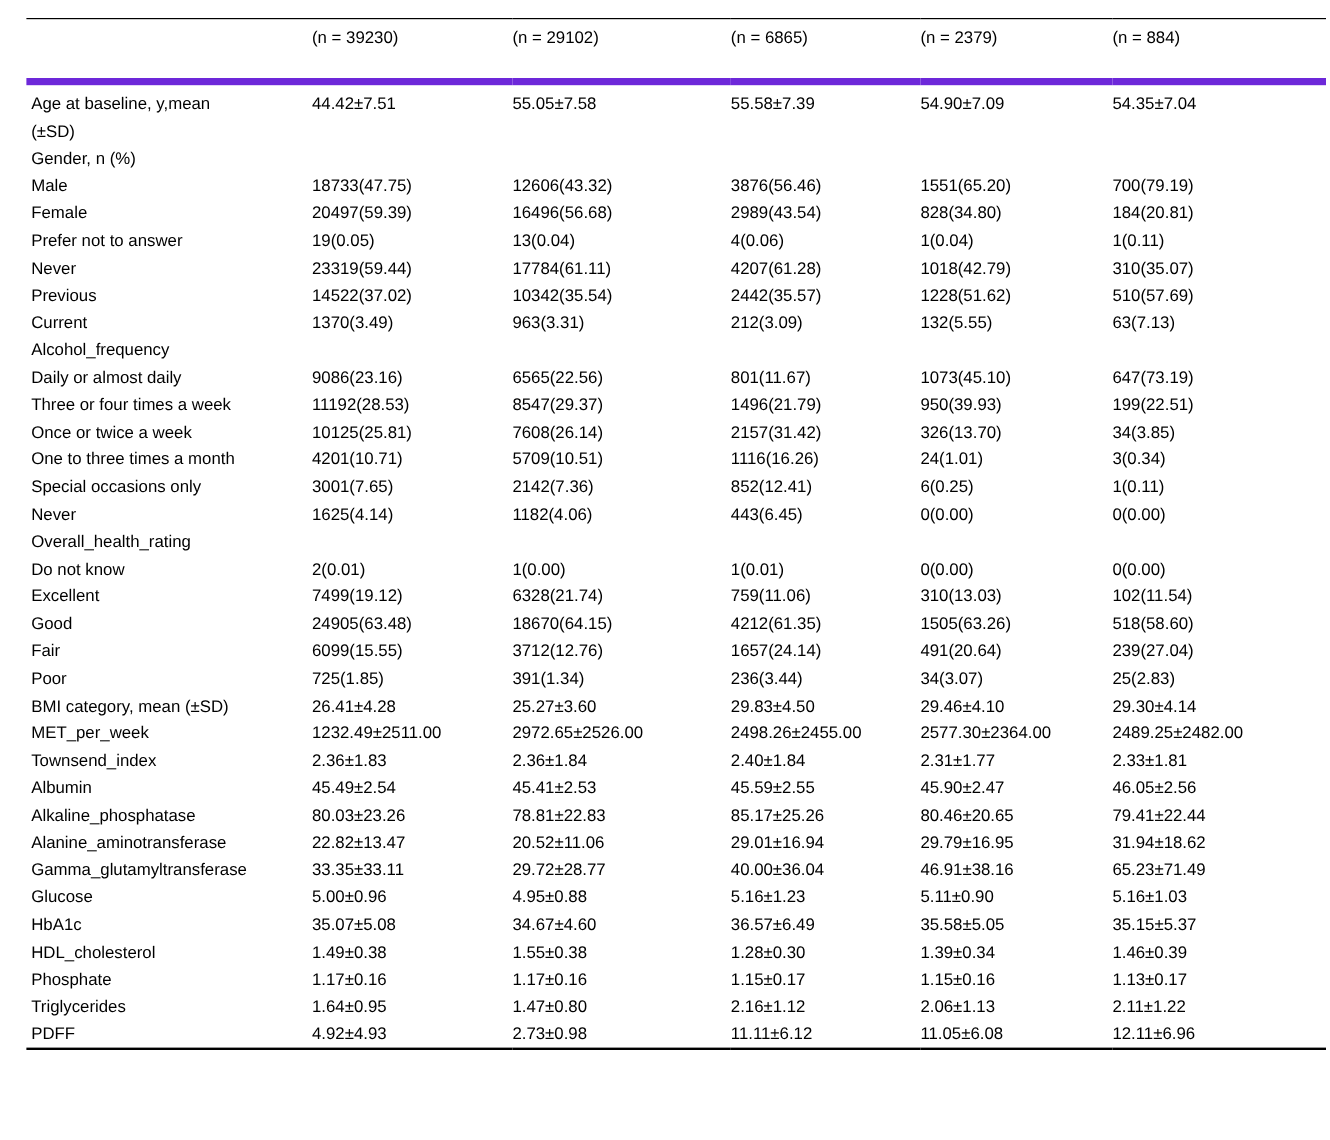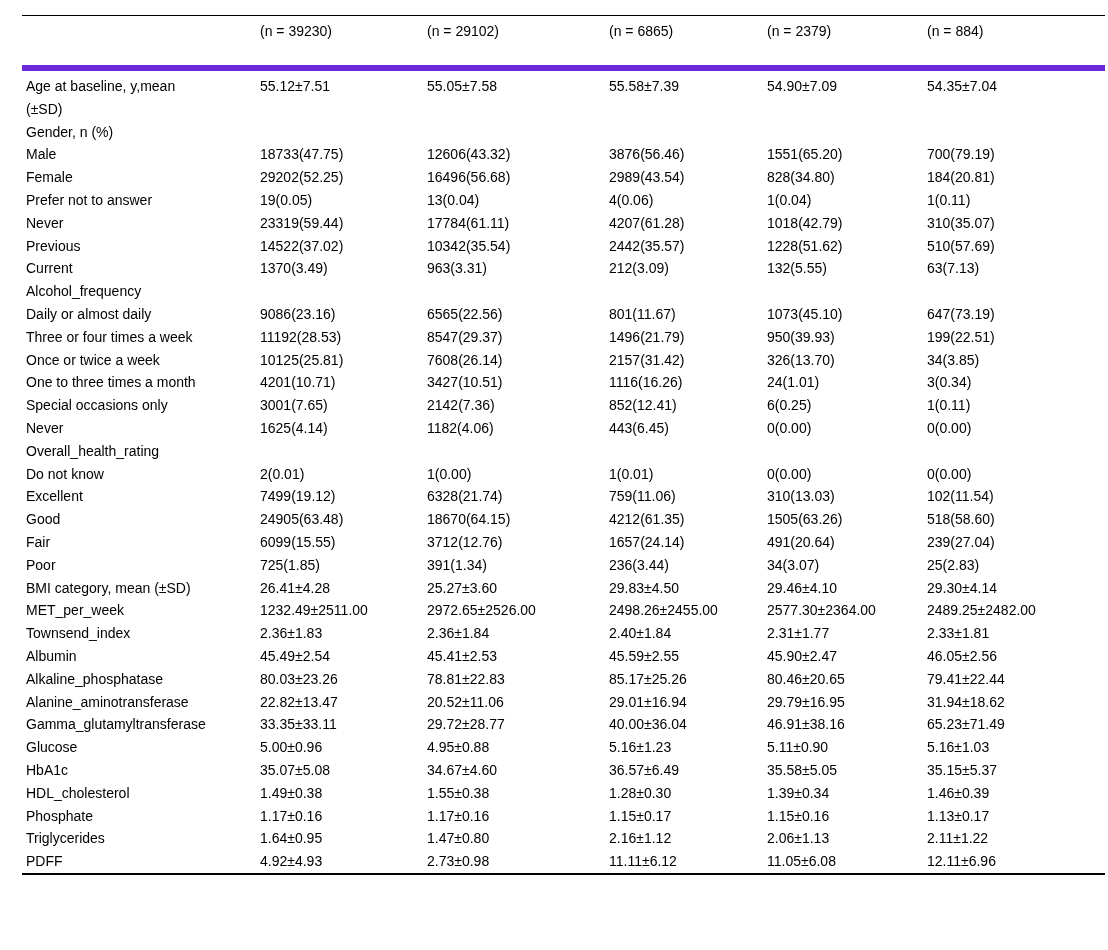--- a/index.html
+++ b/index.html
@@ -74,21 +74,21 @@
         <th>(n = 29102)</th>
         <th>(n = 6865)</th>
         <th>(n = 2379)</th>
         <th>(n = 884)</th>
       </tr>
     </thead>
     <tbody>
         <tr>
           <td class="c-label">Age at baseline, y,mean
 (±SD)</td>
-          <td>55.12±7.51</td>
+          <td>44.42±7.51</td>
           <td>55.05±7.58</td>
           <td>55.58±7.39</td>
           <td>54.90±7.09</td>
           <td>54.35±7.04</td>
         </tr>
         <tr>
           <td class="c-label">Gender, n (%)</td>
           <td></td>
           <td></td>
           <td></td>
@@ -98,21 +98,21 @@
         <tr>
           <td class="c-label">Male</td>
           <td>18733(47.75)</td>
           <td>12606(43.32)</td>
           <td>3876(56.46)</td>
           <td>1551(65.20)</td>
           <td>700(79.19)</td>
         </tr>
         <tr>
           <td class="c-label">Female</td>
-          <td>29202(52.25)</td>
+          <td>20497(59.39)</td>
           <td>16496(56.68)</td>
           <td>2989(43.54)</td>
           <td>828(34.80)</td>
           <td>184(20.81)</td>
         </tr>
         <tr>
           <td class="c-label">Prefer not to answer</td>
           <td>19(0.05)</td>
           <td>13(0.04)</td>
           <td>4(0.06)</td>
@@ -171,21 +171,21 @@
           <td class="c-label">Once or twice a week</td>
           <td>10125(25.81)</td>
           <td>7608(26.14)</td>
           <td>2157(31.42)</td>
           <td>326(13.70)</td>
           <td>34(3.85)</td>
         </tr>
         <tr>
           <td class="c-label">One to three times a month</td>
           <td>4201(10.71)</td>
-          <td>3427(10.51)</td>
+          <td>5709(10.51)</td>
           <td>1116(16.26)</td>
           <td>24(1.01)</td>
           <td>3(0.34)</td>
         </tr>
         <tr>
           <td class="c-label">Special occasions only</td>
           <td>3001(7.65)</td>
           <td>2142(7.36)</td>
           <td>852(12.41)</td>
           <td>6(0.25)</td>

